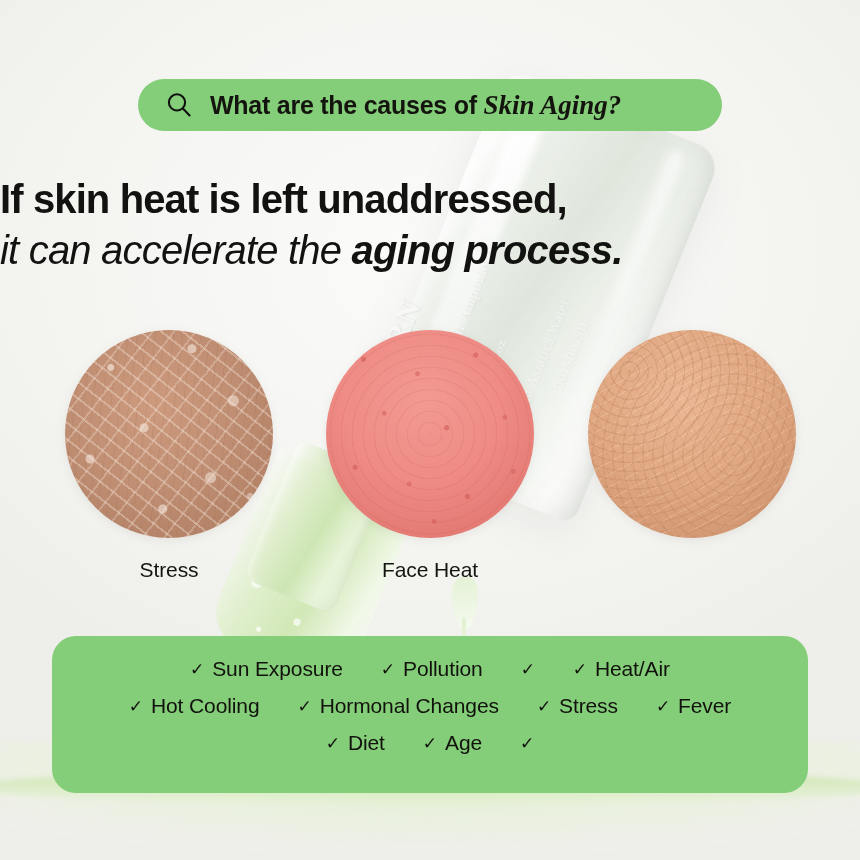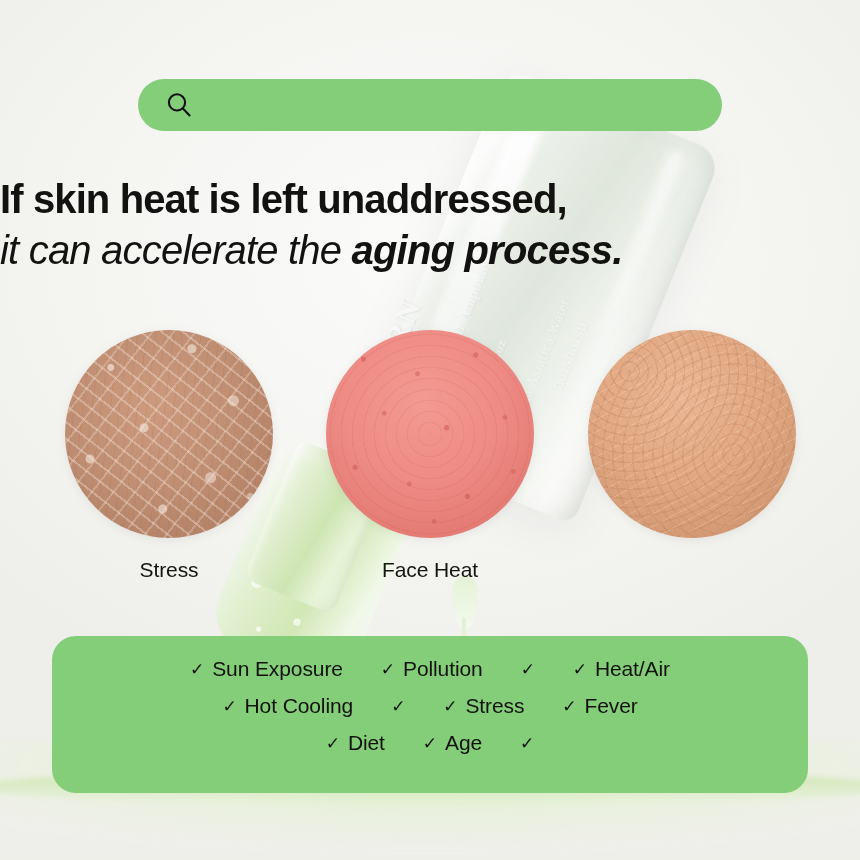--- a/index.html
+++ b/index.html
@@ -312,20 +312,23 @@
     <div class="gel-pool-edge"></div>
   </div>
 
   <div class="content">
 
     <div class="search-pill">
       <svg class="search-icon" width="30" height="30" viewBox="0 0 30 30" fill="none">
         <circle cx="13" cy="12.4" r="8.1" stroke="#111110" stroke-width="2.1"></circle>
         <line x1="18.9" y1="18.6" x2="25.6" y2="25.4" stroke="#111110" stroke-width="2.1" stroke-linecap="round"></line>
       </svg>
+      <div class="search-text">
+        <span>What are the causes of </span><span class="ital">Skin Aging?</span>
+      </div>
     </div>
 
     <div class="headline">
       <span class="l1">If skin heat is left unaddressed,</span>
       <span class="l2"><span>it can accelerate the </span><b>aging process.</b></span>
     </div>
 
     <div class="circles">
 
       <div class="circle-wrap c1">
@@ -363,20 +366,21 @@
         </div>
       </div>
 
       <div class="cause-row">
         <div class="cause-item">
           <span class="check">✓</span>
           <span>Hot Cooling</span>
         </div>
         <div class="cause-item">
           <span class="check">✓</span>
+          <span>Hormonal Changes</span>
         </div>
         <div class="cause-item">
           <span class="check">✓</span>
           <span>Stress</span>
         </div>
         <div class="cause-item">
           <span class="check">✓</span>
           <span>Fever</span>
         </div>
       </div>

